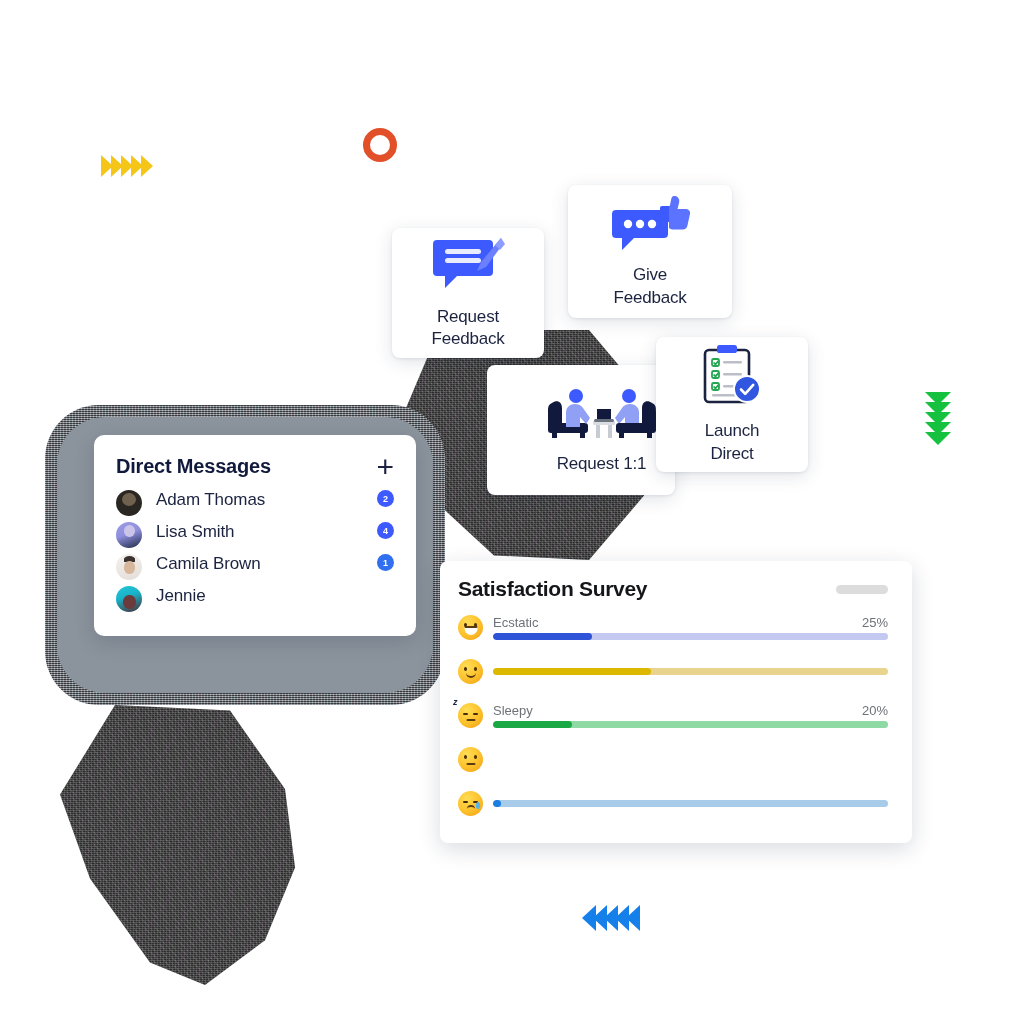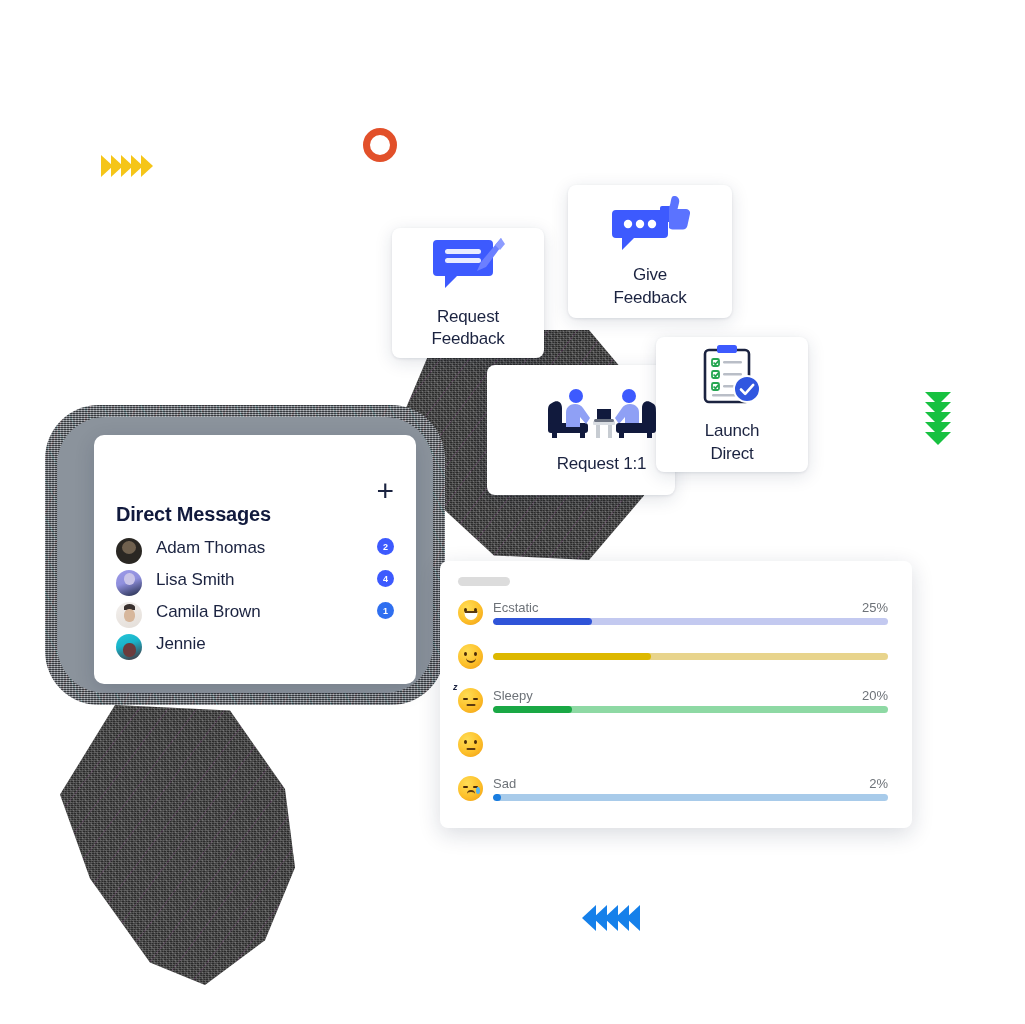--- a/index.html
+++ b/index.html
@@ -82,21 +82,21 @@
     width:322px;
     border-radius:10px;
     padding:0;
     box-shadow:0 6px 20px rgba(20,30,60,.16);
   }
   .dm-head{
     display:flex;align-items:center;justify-content:space-between;
     padding:20px 22px 10px 22px;
   }
   .dm-title{
-    font-size:20px;font-weight:bold;color:#111a3d;letter-spacing:-.2px;margin-top:48px;
+    font-size:20px;font-weight:bold;color:#111a3d;letter-spacing:-.2px;
   }
   .dm-plus{
     font-size:30px;line-height:18px;color:#1b2340;font-weight:300;
     cursor:pointer;user-select:none;
   }
   .dm-list{padding:2px 22px 18px 22px;}
   .dm-row{
     display:flex;align-items:flex-start;gap:14px;height:32px;margin-bottom:0;
   }
   .avatar{
@@ -336,20 +336,21 @@
     </div>
     <div class="act-label">
       <div>Launch</div>
       <div>Direct</div>
     </div>
   </div>
 
   <div class="abs survey" style="left:440px;top:561px;">
 
     <div class="survey-head">
+      <div class="survey-title">Satisfaction Survey</div>
       <div class="survey-pill"></div>
     </div>
 
     <div class="srow">
       <div class="emoji">
         <i class="eye l"></i>
           <i class="eye r"></i>
           <i class="mouth m-open"></i>
       </div>
       <div class="sbody">
@@ -403,24 +404,20 @@
     </div>
 
     <div class="srow">
       <div class="emoji">
         <i class="eyeclosed l"></i>
           <i class="eyeclosed r"></i>
           <i class="mouth m-frown"></i>
         <i class="tear"></i>
       </div>
       <div class="sbody">
-        <div class="slabels">
-          <span class="slabel">Sad</span>
-          <span class="sval">2%</span>
-        </div>
         <div class="track" style="background: rgb(168, 203, 234);">
           <div class="fill" style="width: 2%; background: rgb(26, 125, 224);"></div>
         </div>
       </div>
     </div>
 
   </div>
 
 </div>
 

